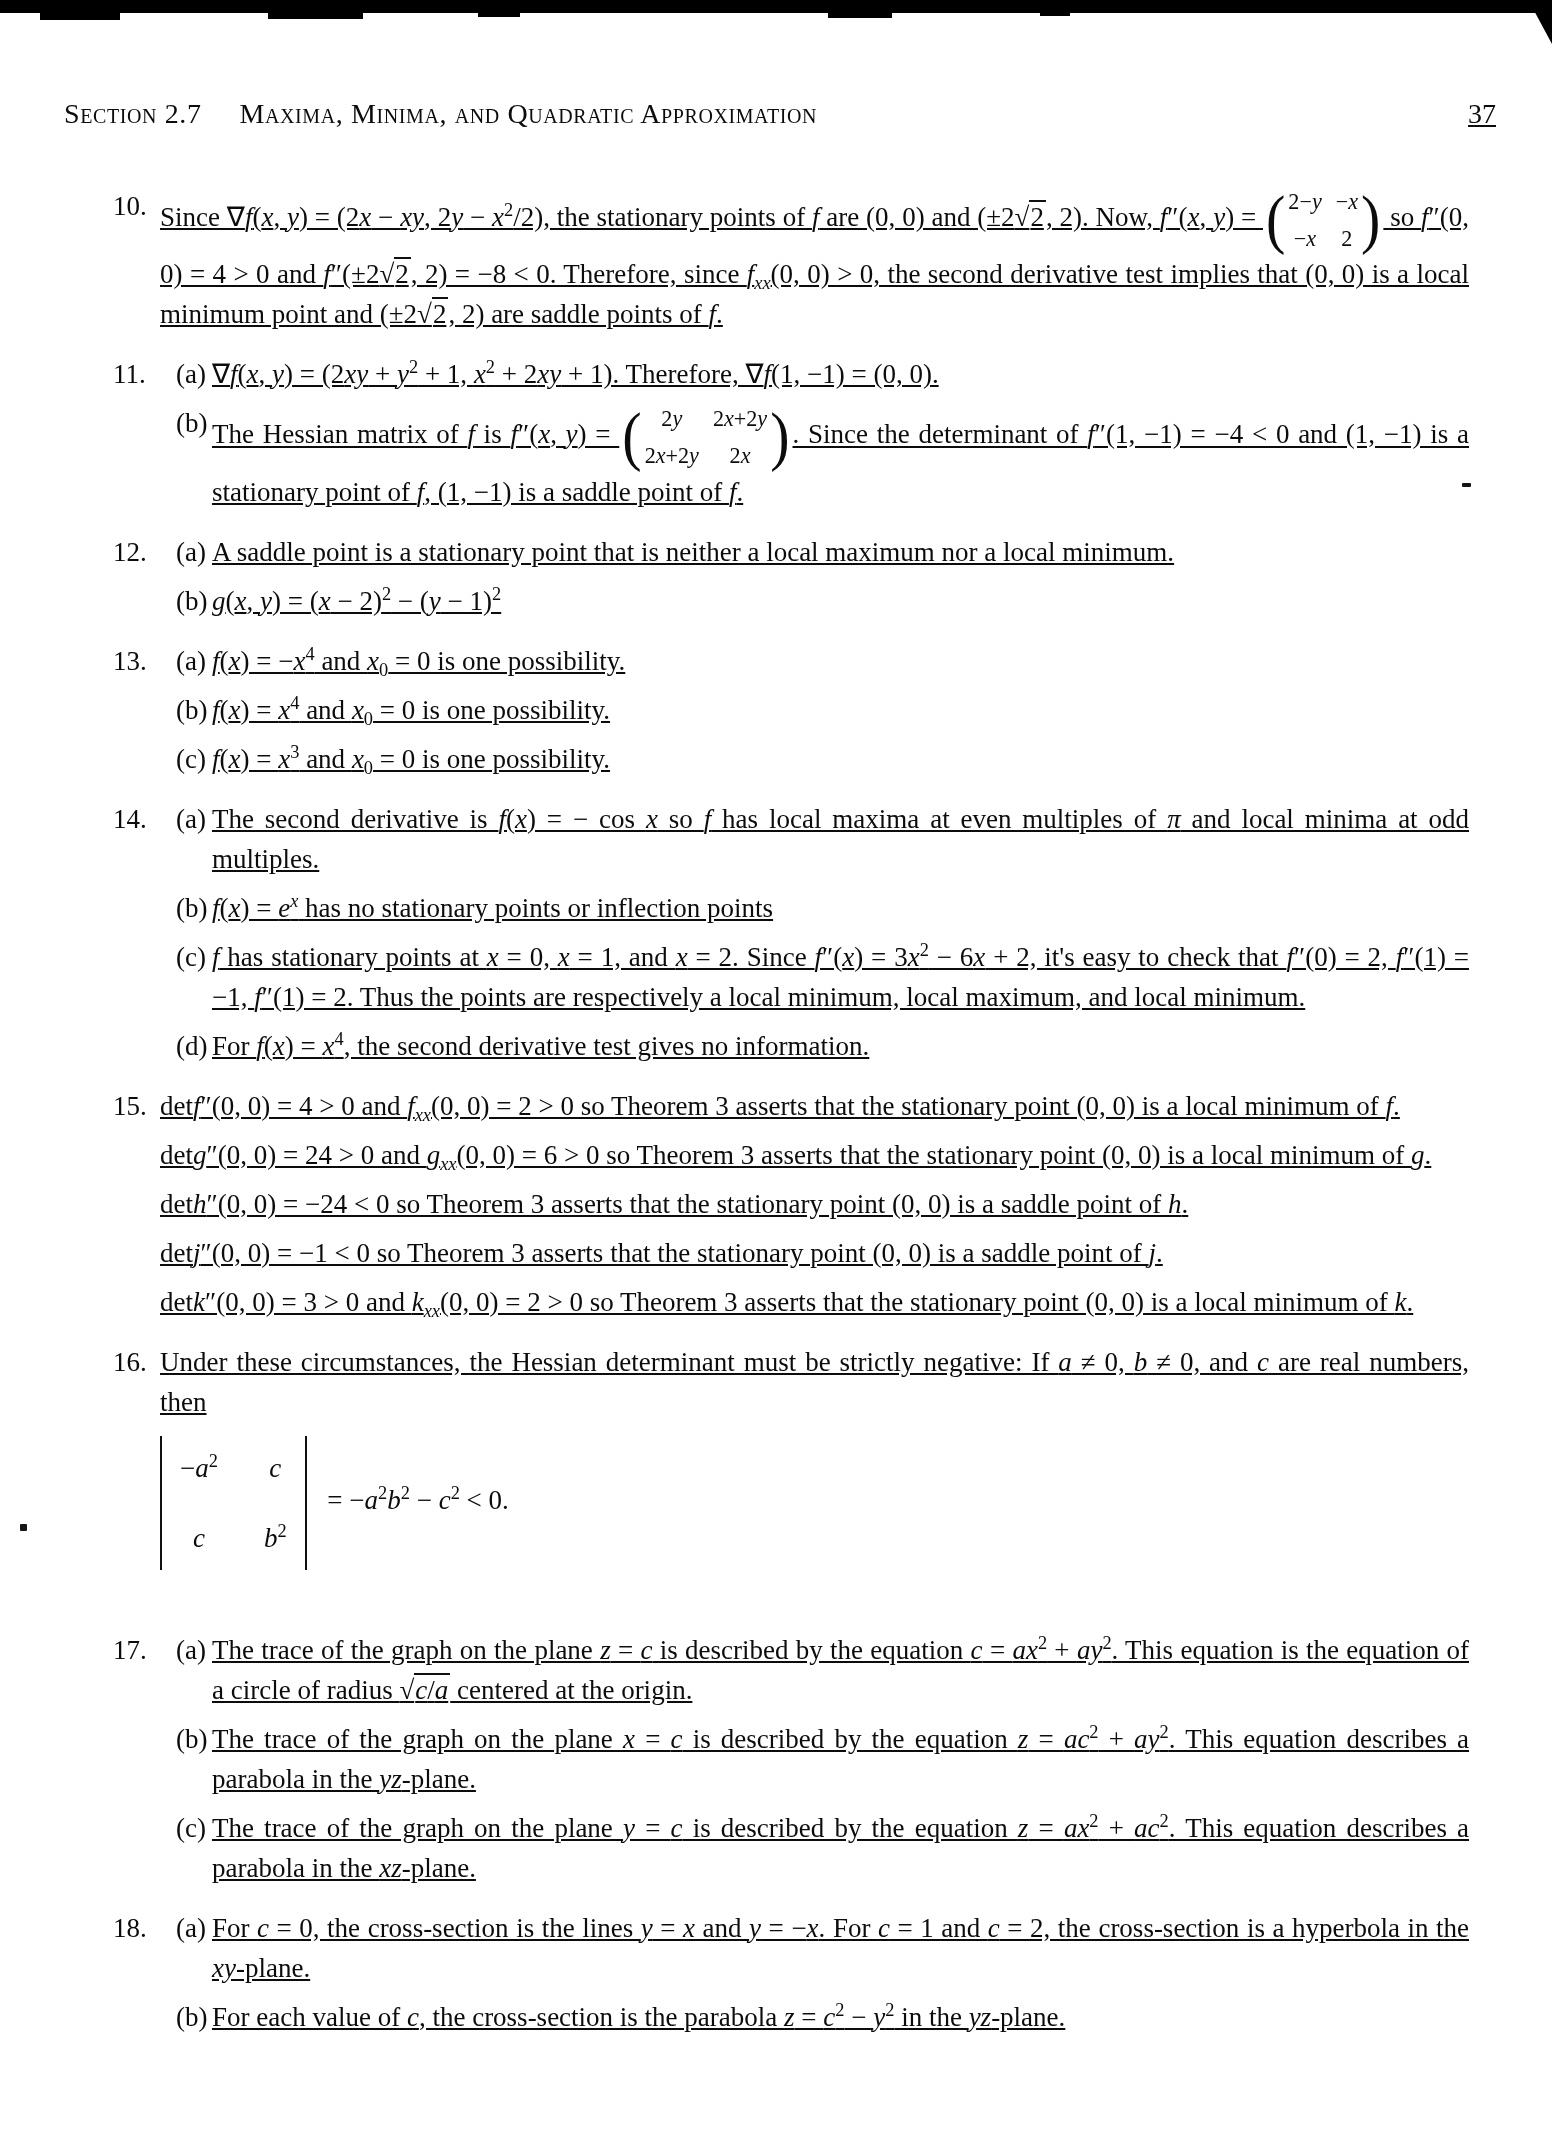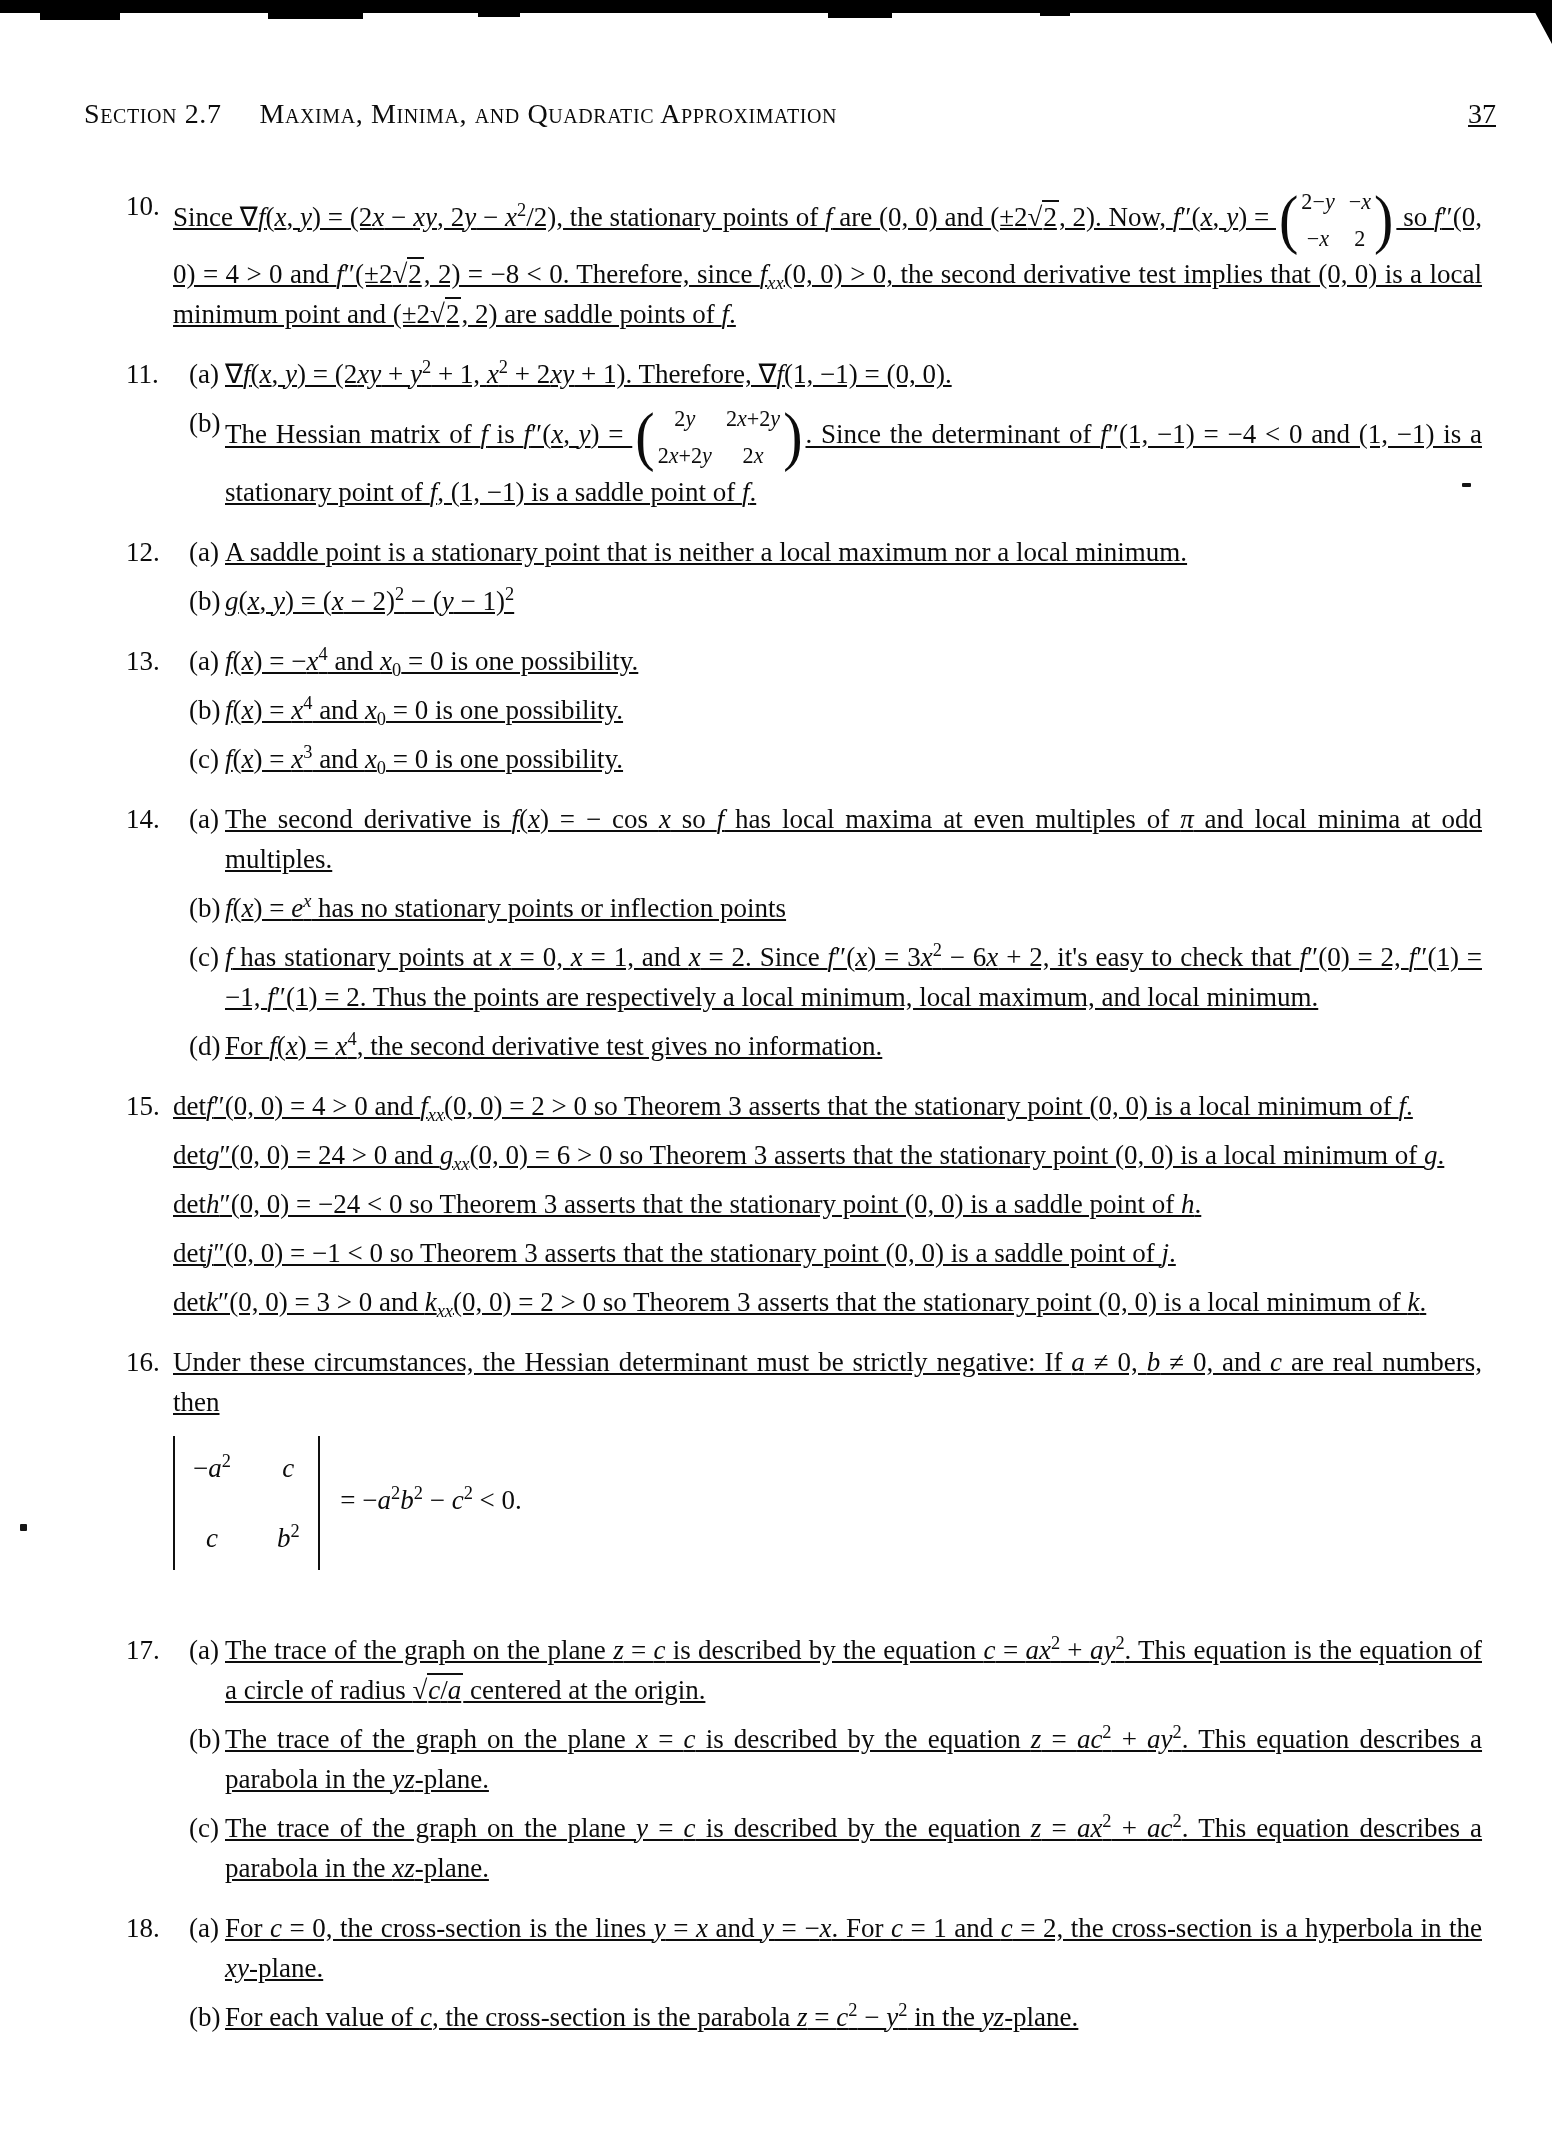--- a/index.html
+++ b/index.html
@@ -11,28 +11,28 @@
     -webkit-font-smoothing:antialiased;
   }
   
   .topbar{position:absolute;top:0;left:0;width:100%;height:13px;background:#000;}
   .bump{position:absolute;background:#000;}
   .corner-notch{position:absolute;top:0;right:0;width:38px;height:44px;background:#000;
     clip-path:polygon(0 0,100% 0,100% 100%,55% 28%);}
   .speck{position:absolute;background:#151515;border-radius:1px;}
 
   
-  .header{position:absolute;top:94px;left:84px;right:56px;display:flex;
+  .header{position:absolute;top:94px;left:64px;right:56px;display:flex;
     justify-content:space-between;align-items:baseline;}
   .header-left{display:flex;gap:38px;align-items:baseline;}
   .sc{font-variant:small-caps;letter-spacing:0.6px;font-size:28px;}
   .pageno{font-size:28px;text-decoration:underline;}
 
   
-  .content{position:absolute;top:186px;left:126px;width:1356px;}
+  .content{position:absolute;top:186px;left:113px;width:1356px;}
   .problem{display:flex;margin-bottom:20px;}
   .pnum{width:47px;flex:none;}
   .pbody{flex:1;min-width:0;}
   .part{display:flex;margin-bottom:9px;}
   .part:last-child{margin-bottom:0;}
   .plabel{width:36px;flex:none;margin-left:16px;}
   .ptext{flex:1;min-width:0;text-align:justify;text-decoration:underline;}
   i{font-style:italic;}
   sup{font-size:0.68em;line-height:0;}
   sub{font-size:0.68em;line-height:0;}

